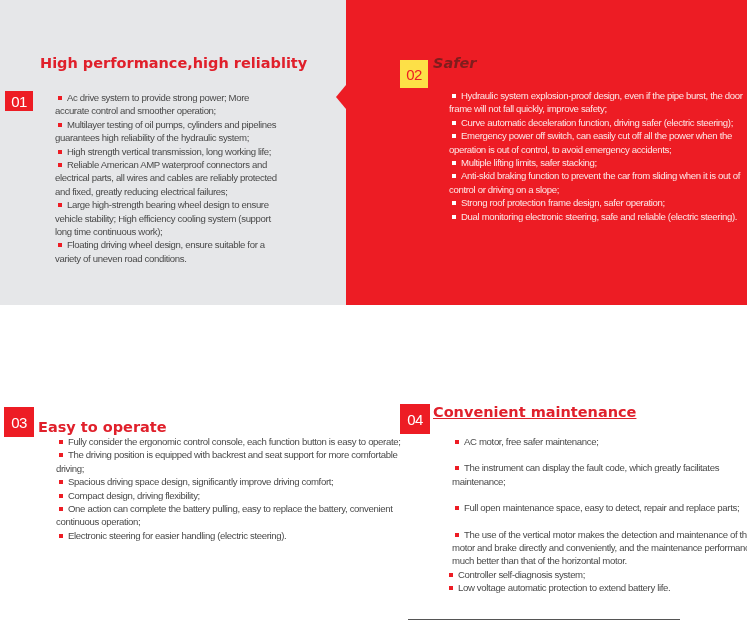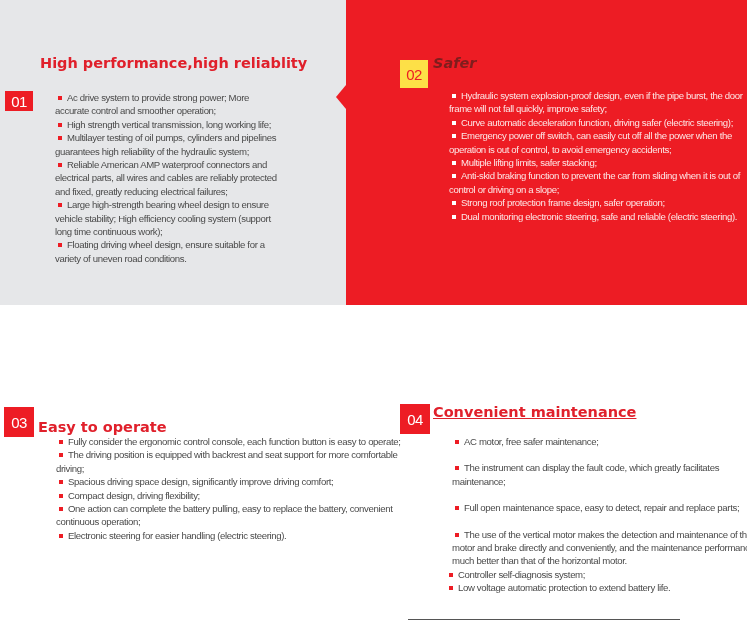--- a/index.html
+++ b/index.html
@@ -63,22 +63,22 @@
 <body>
 
 <div class="panel-gray"></div>
 <div class="panel-red"></div>
 <div class="notch"></div>
 
 <div class="badge red" style="left:5px; top:62px; width:28px; height:20px;margin-top:29px;">01</div>
 <div class="title red" style="left:40px; top:55px;">High performance,high reliablity</div>
 <ul class="list dark list1">
   <li><span class="bullet"></span><span>Ac drive system to provide strong power; More accurate control and smoother operation;</span></li>
+  <li><span class="bullet"></span><span>Multilayer testing of oil pumps, cylinders and pipelines guarantees high reliability of the hydraulic system;</span></li>
   <li><span class="bullet"></span><span>High strength vertical transmission, long working life;</span></li>
-  <li><span class="bullet"></span><span>Multilayer testing of oil pumps, cylinders and pipelines guarantees high reliability of the hydraulic system;</span></li>
   <li><span class="bullet"></span><span>Reliable American AMP waterproof connectors and electrical parts, all wires and cables are reliably protected and fixed, greatly reducing electrical failures;</span></li>
   <li><span class="bullet"></span><span>Large high-strength bearing wheel design to ensure vehicle stability; High efficiency cooling system (support long time continuous work);</span></li>
   <li><span class="bullet"></span><span>Floating driving wheel design, ensure suitable for a variety of uneven road conditions.</span></li>
 </ul>
 
 <div class="badge white" style="left:400px; top:60px; width:28px; height:28px;">02</div>
 <div class="title white" style="left:433px; top:55px;">Safer</div>
 <ul class="list light list2">
   <li><span class="bullet"></span><span>Hydraulic system explosion-proof design, even if the pipe burst, the door frame will not fall quickly, improve safety;</span></li>
   <li><span class="bullet"></span><span>Curve automatic deceleration function, driving safer (electric steering);</span></li>

